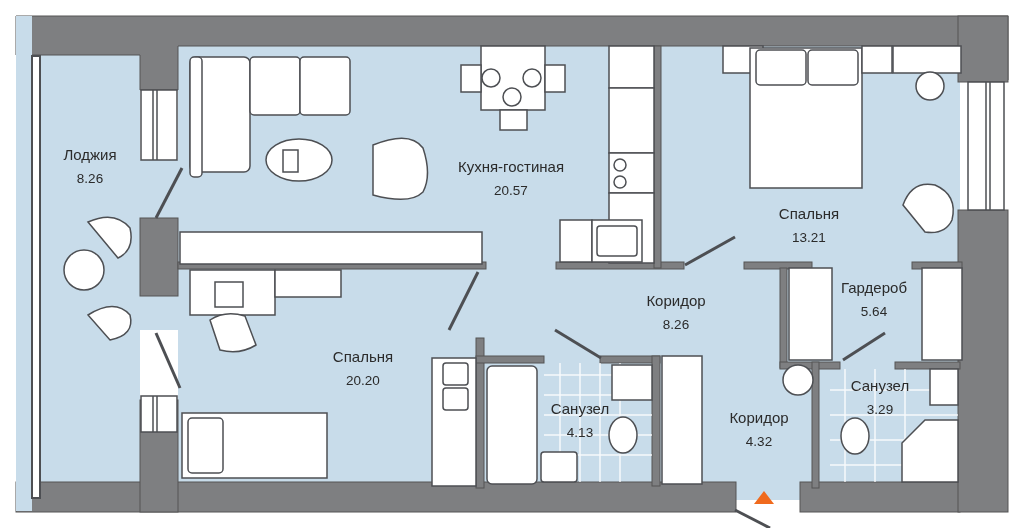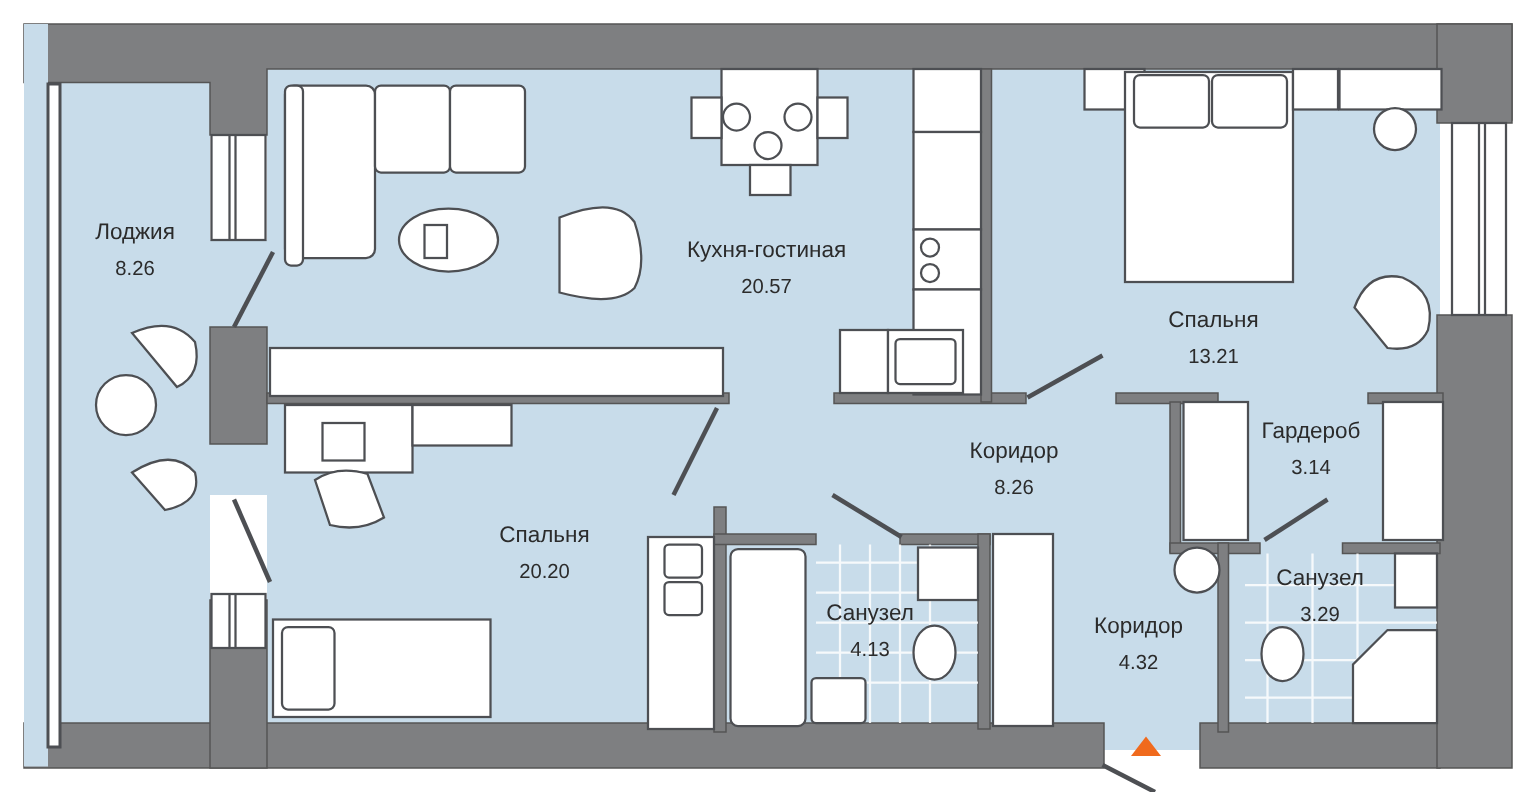--- a/index.html
+++ b/index.html
@@ -181,21 +181,21 @@
 <div class="label" style="left:363px;top:348px;">
   <span class="name">Спальня</span>
   <span class="area">20.20</span>
 </div>
 <div class="label" style="left:636px;top:292px;margin-left:40px;">
   <span class="name">Коридор</span>
   <span class="area">8.26</span>
 </div>
 <div class="label" style="left:874px;top:279px;">
   <span class="name">Гардероб</span>
-  <span class="area">3.14</span>
+  <span class="area">5.64</span>
 </div>
 <div class="label" style="left:580px;top:400px;">
   <span class="name">Санузел</span>
   <span class="area">4.13</span>
 </div>
 <div class="label" style="left:759px;top:409px;">
   <span class="name">Коридор</span>
   <span class="area">4.32</span>
 </div>
 <div class="label" style="left:880px;top:377px;">

